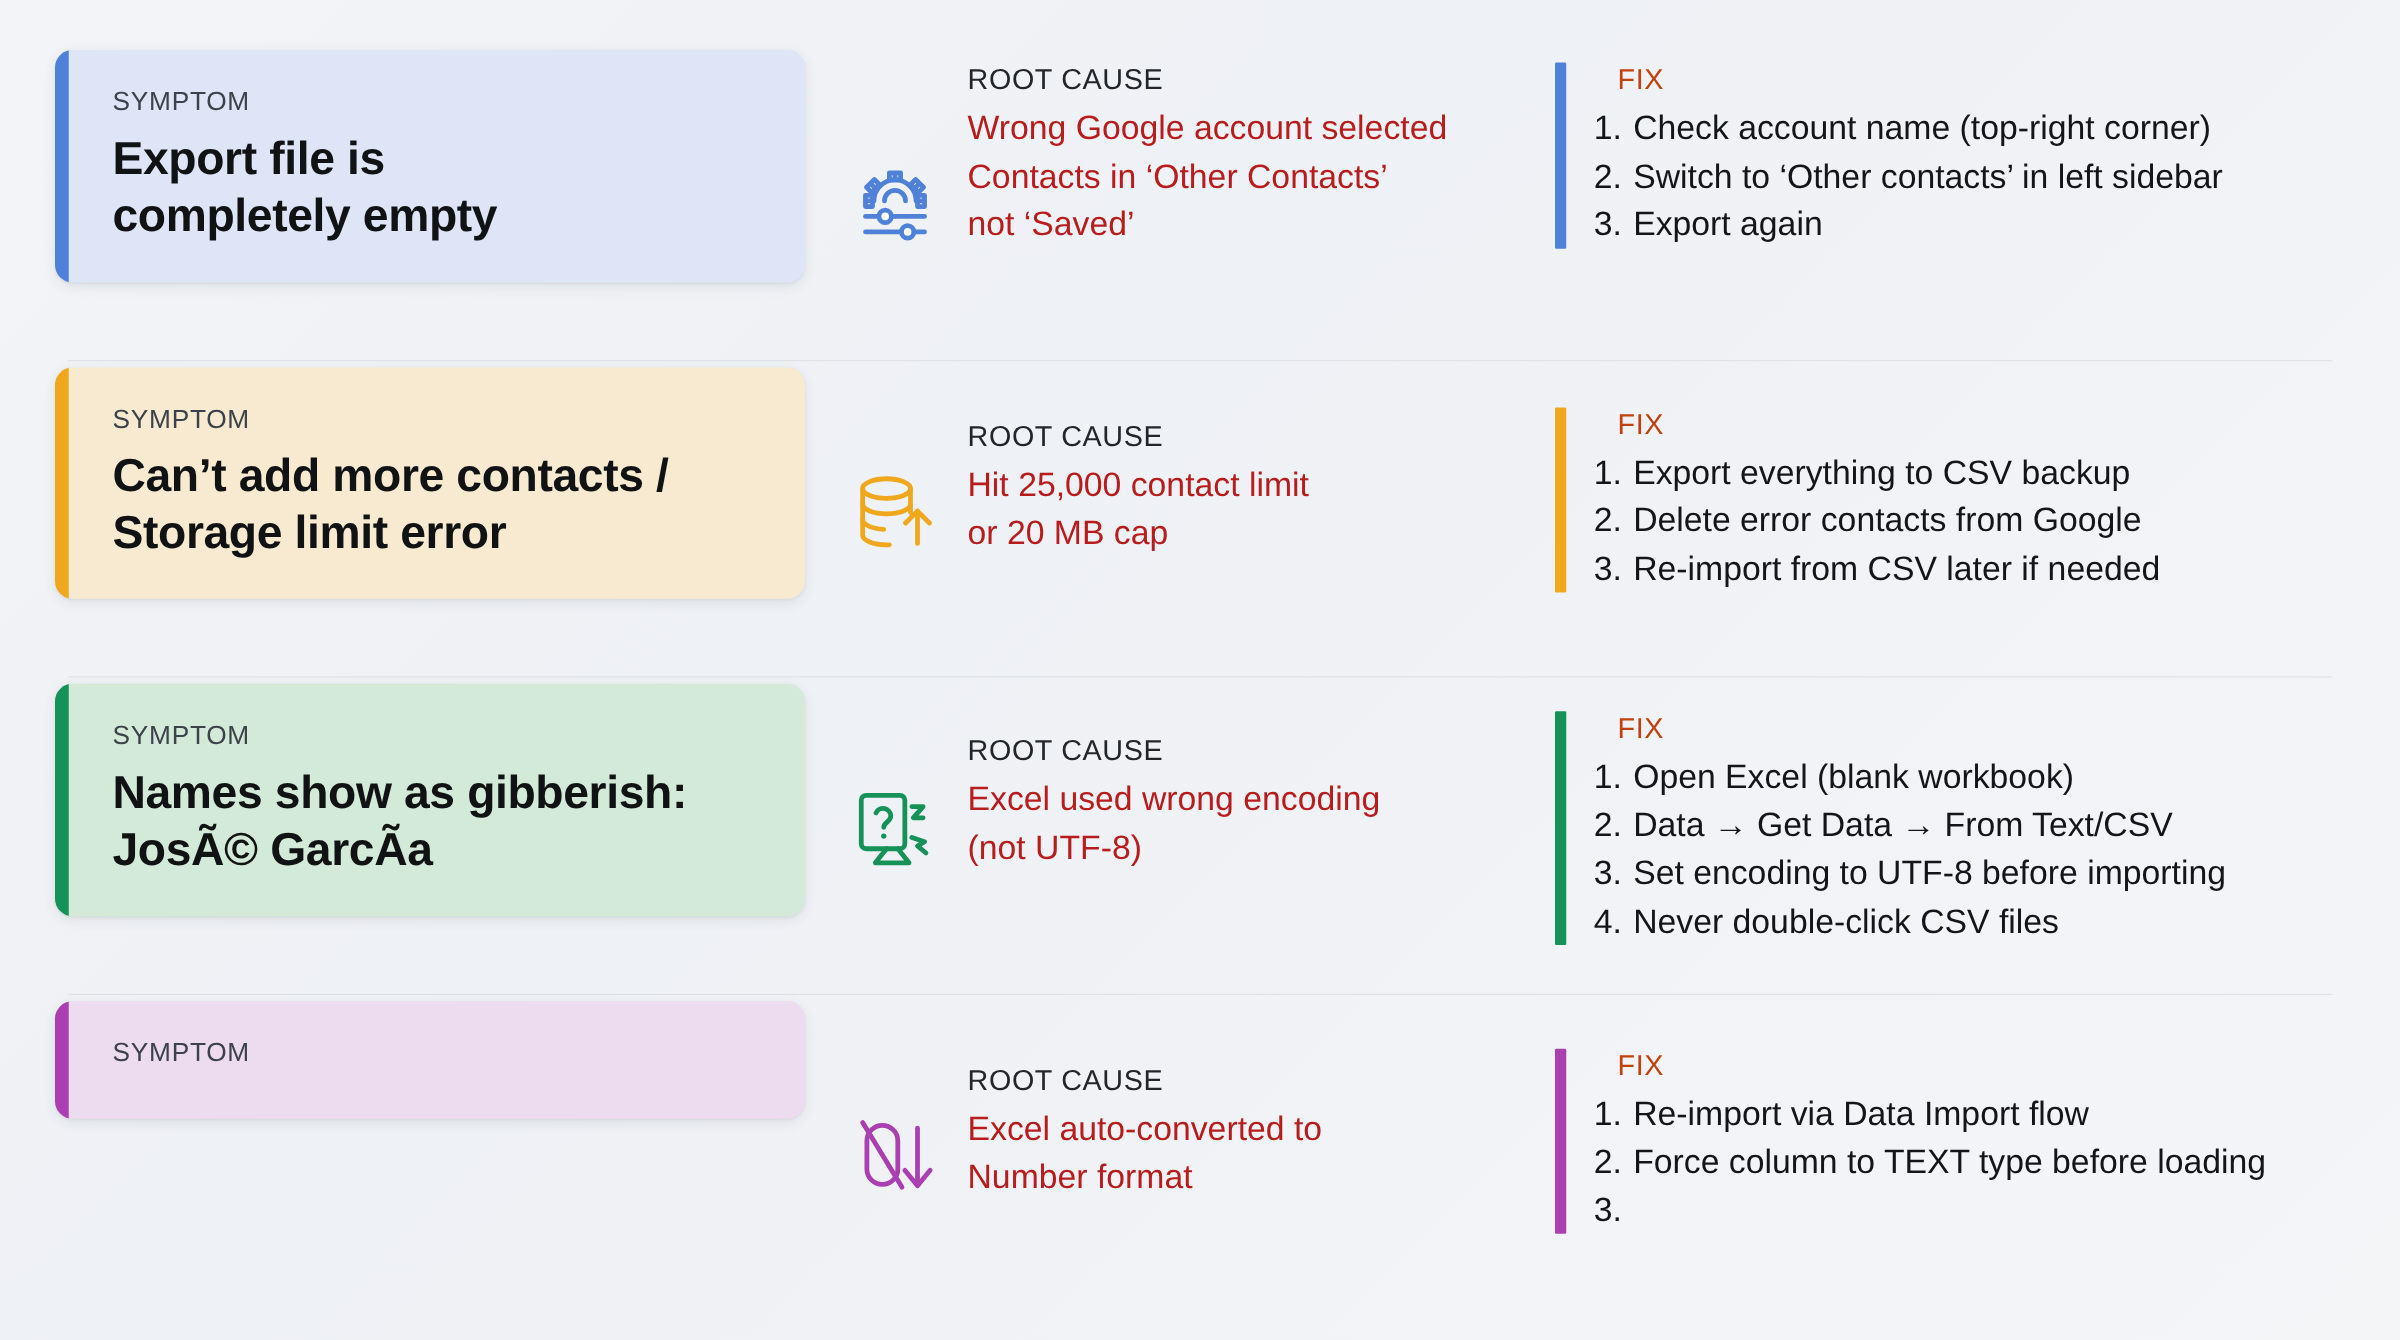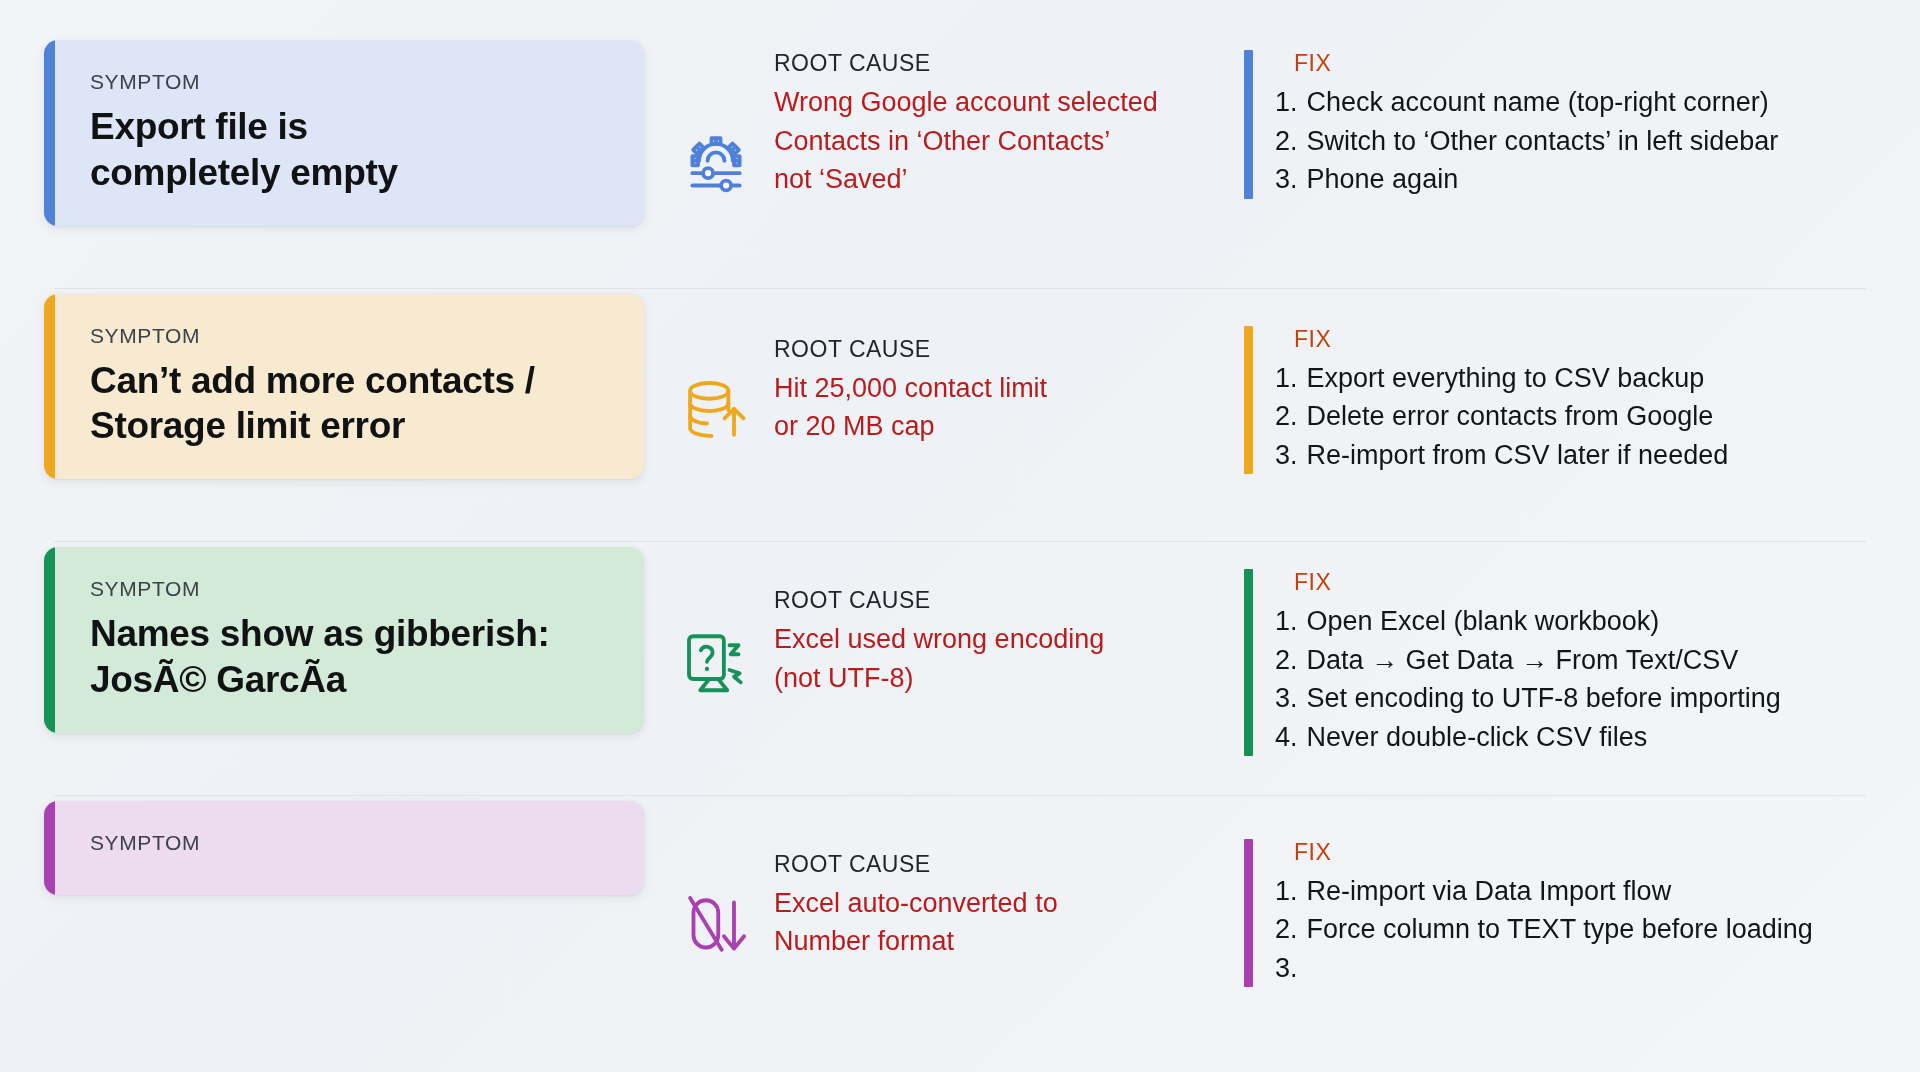--- a/index.html
+++ b/index.html
@@ -215,21 +215,21 @@
           <li class="fix-item">
             <span class="fix-num">1.</span>
             <span class="fix-text">Check account name (top-right corner)</span>
           </li>
           <li class="fix-item">
             <span class="fix-num">2.</span>
             <span class="fix-text">Switch to ‘Other contacts’ in left sidebar</span>
           </li>
           <li class="fix-item">
             <span class="fix-num">3.</span>
-            <span class="fix-text">Phone again</span>
+            <span class="fix-text">Export again</span>
           </li>
         </ul>
       </div>
     </div>
   </div>
 
   <div class="row row-2">
 
     <div class="symptom-card" style="background:#f7ead0;">
       <div class="accent-bar" style="background:#efa81e;"></div>

